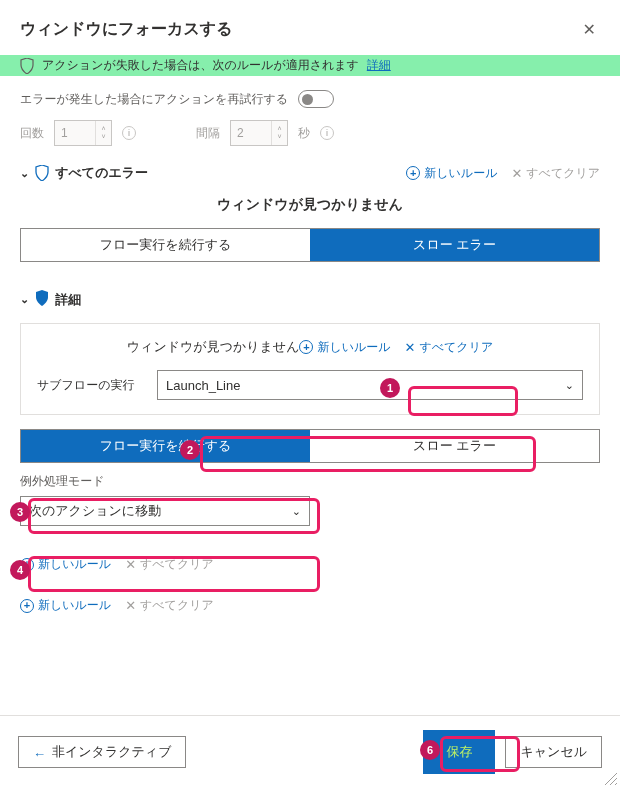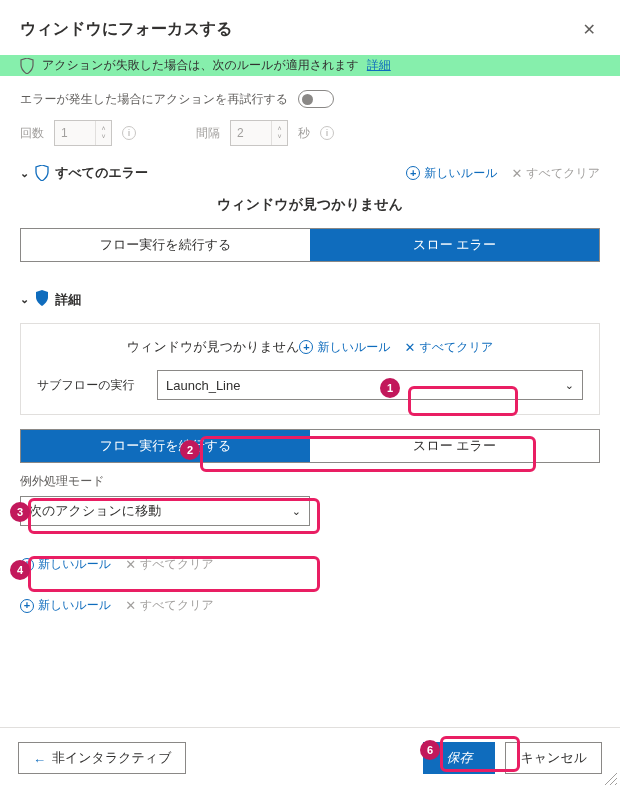--- a/index.html
+++ b/index.html
@@ -126,21 +126,21 @@
   position:absolute; bottom:0; left:0; right:0;
   border-top:1px solid #e1dfdd;
   display:flex; align-items:center; justify-content:space-between;
   padding: 14px 18px;
   background:#fff;
 }
 .btn {
   border:1px solid #8a8886; padding:6px 14px; font-size:13px;
   background:#fff; cursor:pointer; display:inline-flex; align-items:center; gap:6px;
 }
-.btn-primary { background:#0f6cbd; color:#ffffff; border-color:#0f6cbd; padding:6px 22px;font-style:italic;}
+.btn-primary { background:#0f6cbd; color:#bef264; border-color:#0f6cbd; padding:12px 22px;}
 .arrow-left { color:#0f6cbd; }
 
 .badge {
   position:absolute; width:20px; height:20px; background:#c2185b;
   border-radius:50%; color:#fff; font-size:11px; font-weight:600;
   display:flex; align-items:center; justify-content:center; z-index:10;
 }
 .ring {
   position:absolute; border:3px solid #e91e63; border-radius:6px;
   pointer-events:none; z-index:5;

